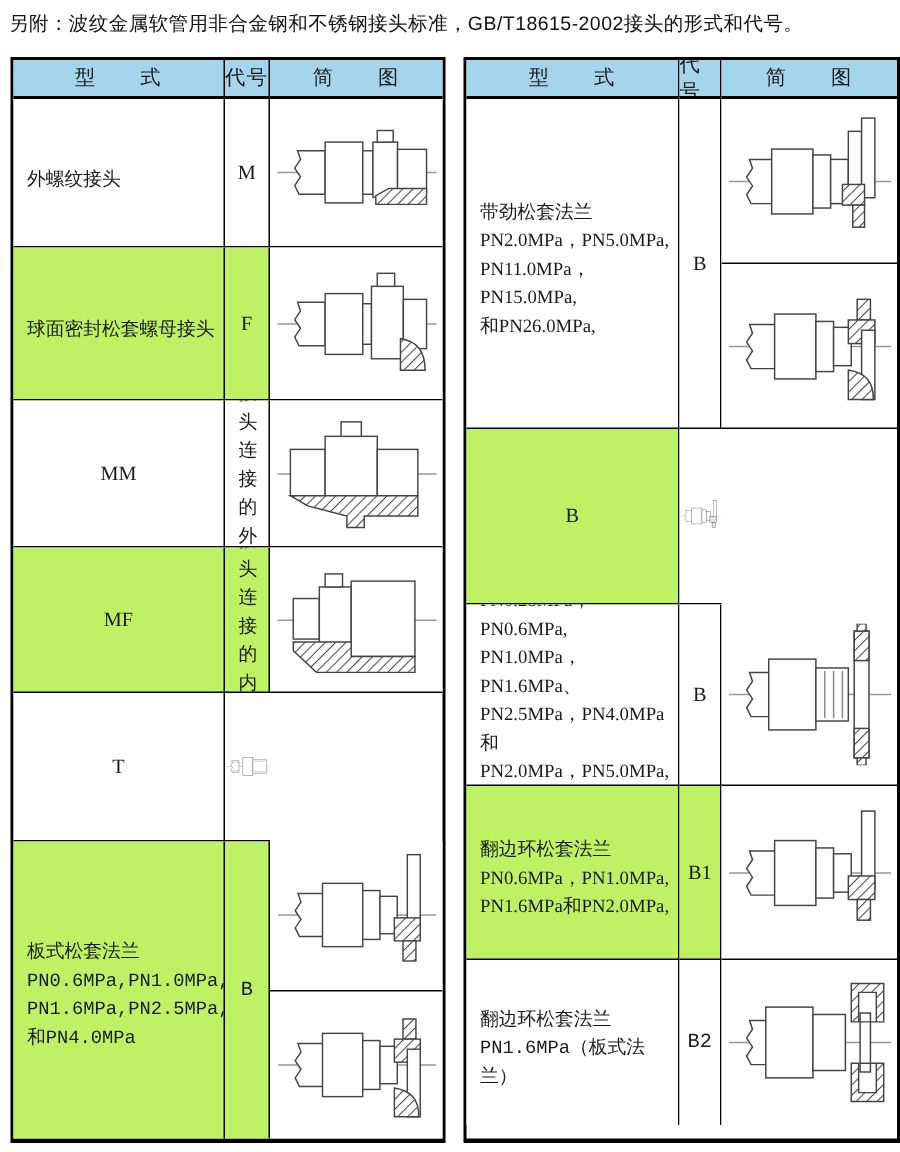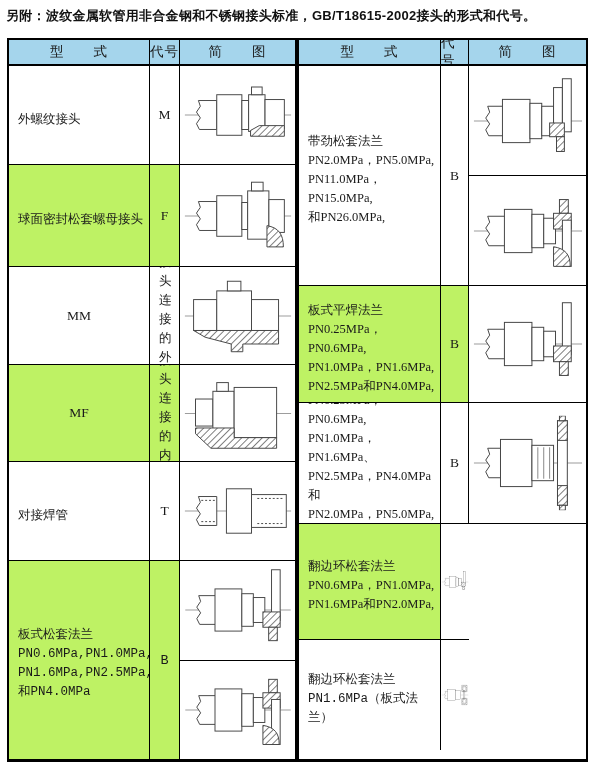--- a/index.html
+++ b/index.html
@@ -4,23 +4,23 @@
 <style>
   html,body{margin:0;padding:0;}
   body{
     width:600px;height:768px;background:#ffffff;position:relative;
     font-family:"Liberation Serif","DejaVu Serif",serif;color:#1a1a1a;
     overflow:hidden;
   }
   .title{
     position:absolute;left:6px;top:7px;width:590px;
     font-family:"Liberation Sans","DejaVu Sans",sans-serif;
-    font-weight:bold;font-size:13px;letter-spacing:0.3px;color:#111;
-  }
-  .tables{position:absolute;left:7px;top:38px;display:flex;gap:0;justify-content:center;}
+    font-weight:normal;font-size:13px;letter-spacing:0.3px;color:#111;
+  }
+  .tables{position:absolute;left:7px;top:38px;display:flex;gap:12px;justify-content:center;}
   .tbl{
     background:#fff;border:2px solid #000;border-bottom-width:3px;
     box-sizing:border-box;
   }
   .tbl-l{width:290px;}
   .tbl-r{width:291px;}
   .row{display:grid;box-sizing:border-box;}
   .tbl-l .row{grid-template-columns:141px 30px 115px;}
   .tbl-r .row{grid-template-columns:142px 28px 117px;}
   .c{
@@ -205,21 +205,20 @@
       <div class="c code hl">MF</div>
       <div class="c type hl">与松套螺母接头连接的内
 螺纹过渡接头</div>
       <div class="c diag-c">
         <svg class="diag" width="112" height="93" viewBox="0 0 116 96">
             <use href="#s-mf"></use>
           </svg>
       </div>
     </div>
     <div class="row" style="height:99px">
-      <div class="c type">对接焊管</div>
       <div class="c code">T</div>
       <div class="c diag-c">
         <svg class="diag" width="112" height="94" viewBox="0 0 116 96">
             <use href="#s-t"></use>
           </svg>
       </div>
     </div>
     <div class="row" style="height:198px">
       <div class="c type hl">板式松套法兰
 PN0.6MPa,PN1.0MPa,
@@ -260,24 +259,20 @@
             </svg>
         </div>
         <div class="sub">
           <svg class="diag" width="114" height="100" viewBox="0 0 116 96">
               <use href="#s-flange-down"></use>
             </svg>
         </div>
       </div>
     </div>
     <div class="row" style="height:117px">
-      <div class="c type hl">板式平焊法兰
-PN0.25MPa，PN0.6MPa,
-PN1.0MPa，PN1.6MPa,
-PN2.5MPa和PN4.0MPa,</div>
       <div class="c code hl">B</div>
       <div class="c diag-c">
         <svg class="diag" width="114" height="100" viewBox="0 0 116 96">
             <use href="#s-flange-up"></use>
           </svg>
       </div>
     </div>
     <div class="row" style="height:121px">
       <div class="c type">板式平焊法兰
 PN0.25MPa，PN0.6MPa,
@@ -289,29 +284,31 @@
       <div class="c diag-c">
         <svg class="diag" width="114" height="104" viewBox="0 0 116 96">
             <use href="#s-both"></use>
           </svg>
       </div>
     </div>
     <div class="row" style="height:116px">
       <div class="c type hl">翻边环松套法兰
 PN0.6MPa，PN1.0MPa,
 PN1.6MPa和PN2.0MPa,</div>
+      <div class="c code hl">B1</div>
       <div class="c diag-c">
         <svg class="diag" width="114" height="100" viewBox="0 0 116 96">
             <use href="#s-flange-up"></use>
           </svg>
       </div>
     </div>
     <div class="row" style="height:110px">
       <div class="c type">翻边环松套法兰
 PN1.6MPa（板式法兰）</div>
+      <div class="c code">B2</div>
       <div class="c diag-c">
         <svg class="diag" width="114" height="100" viewBox="0 0 116 96">
             <use href="#s-rings"></use>
           </svg>
       </div>
     </div>
   </div>
 
 </div>
 

